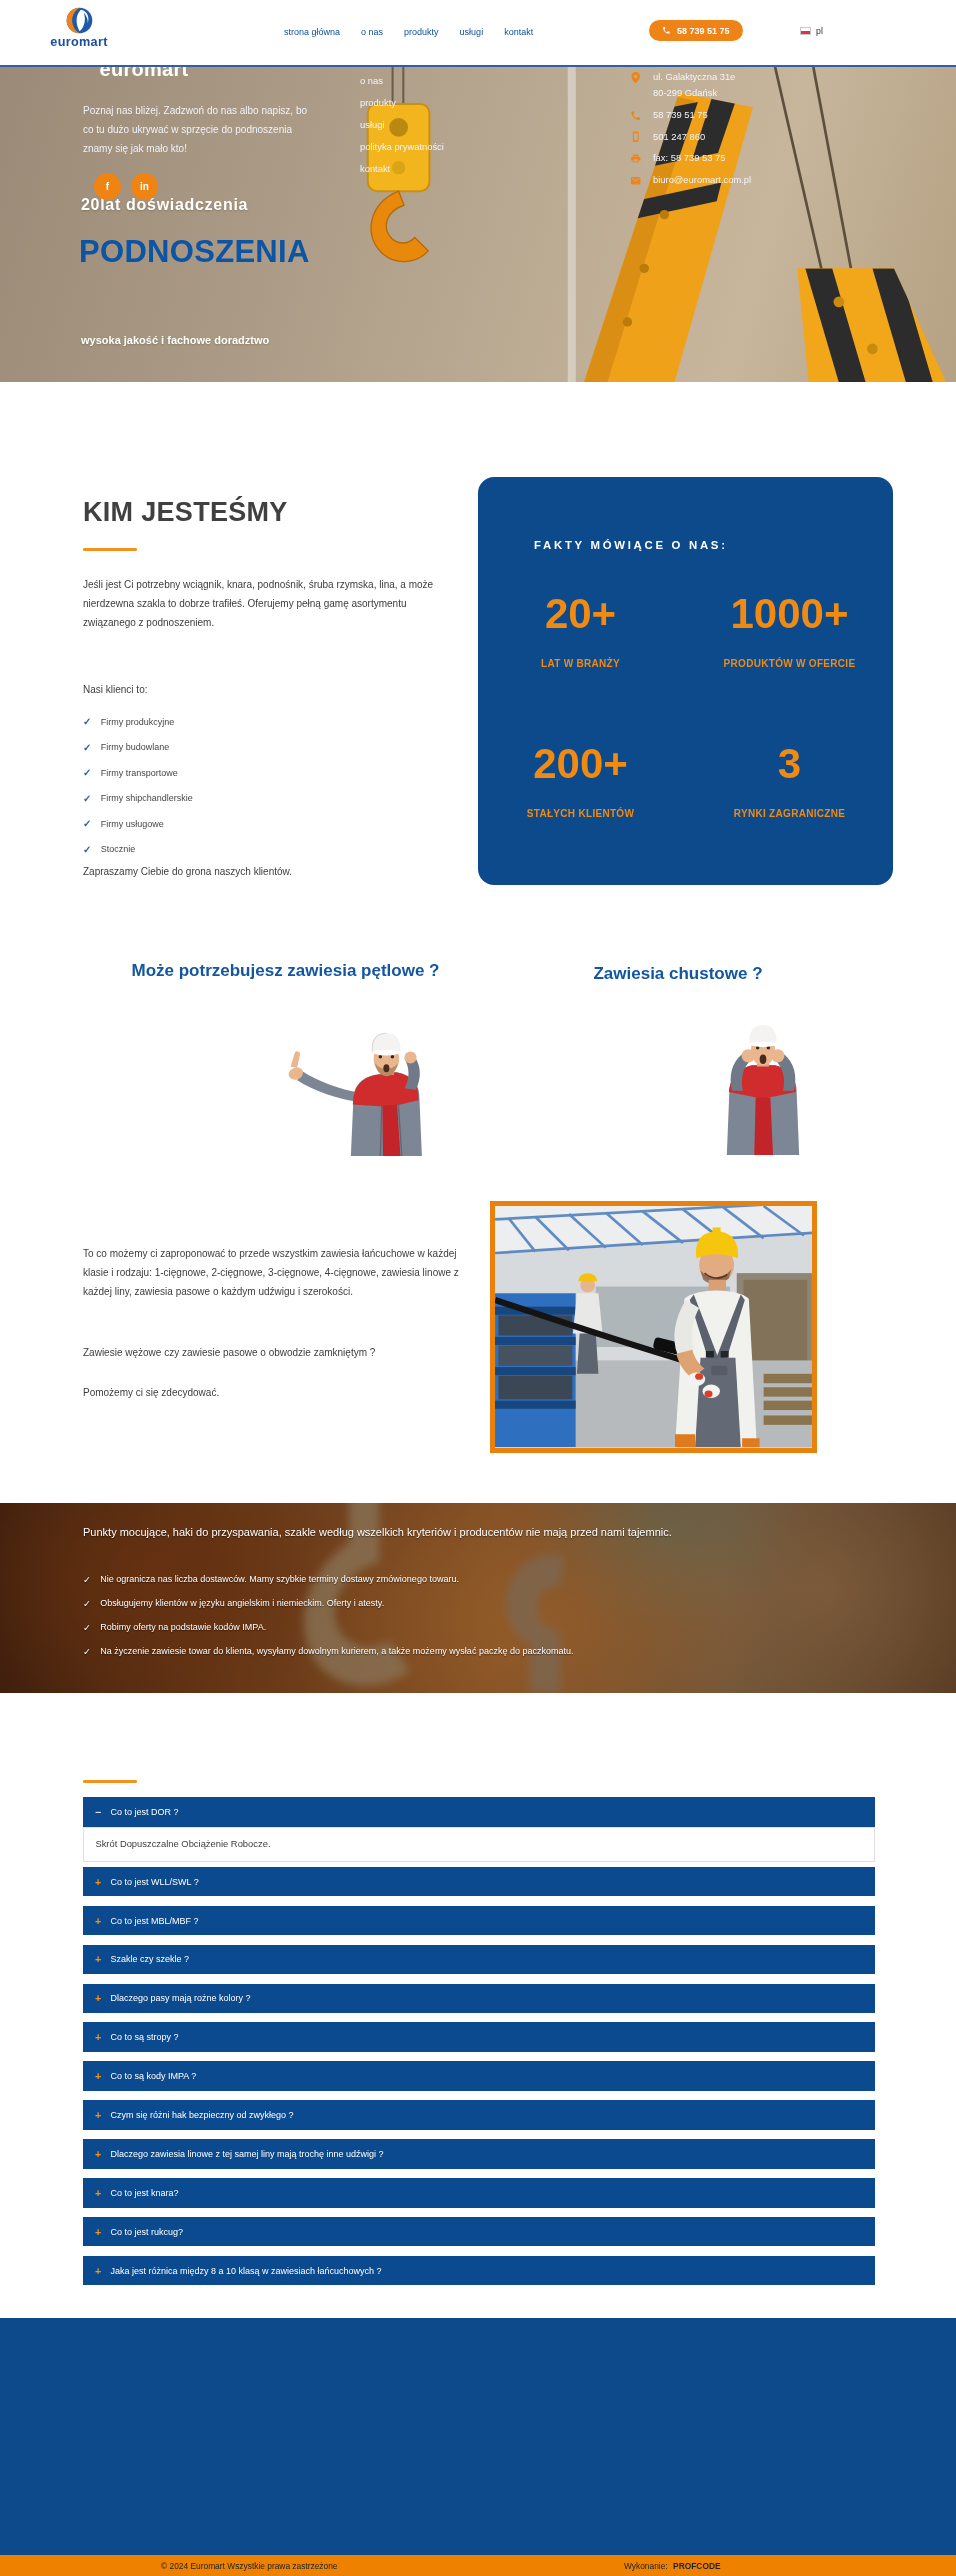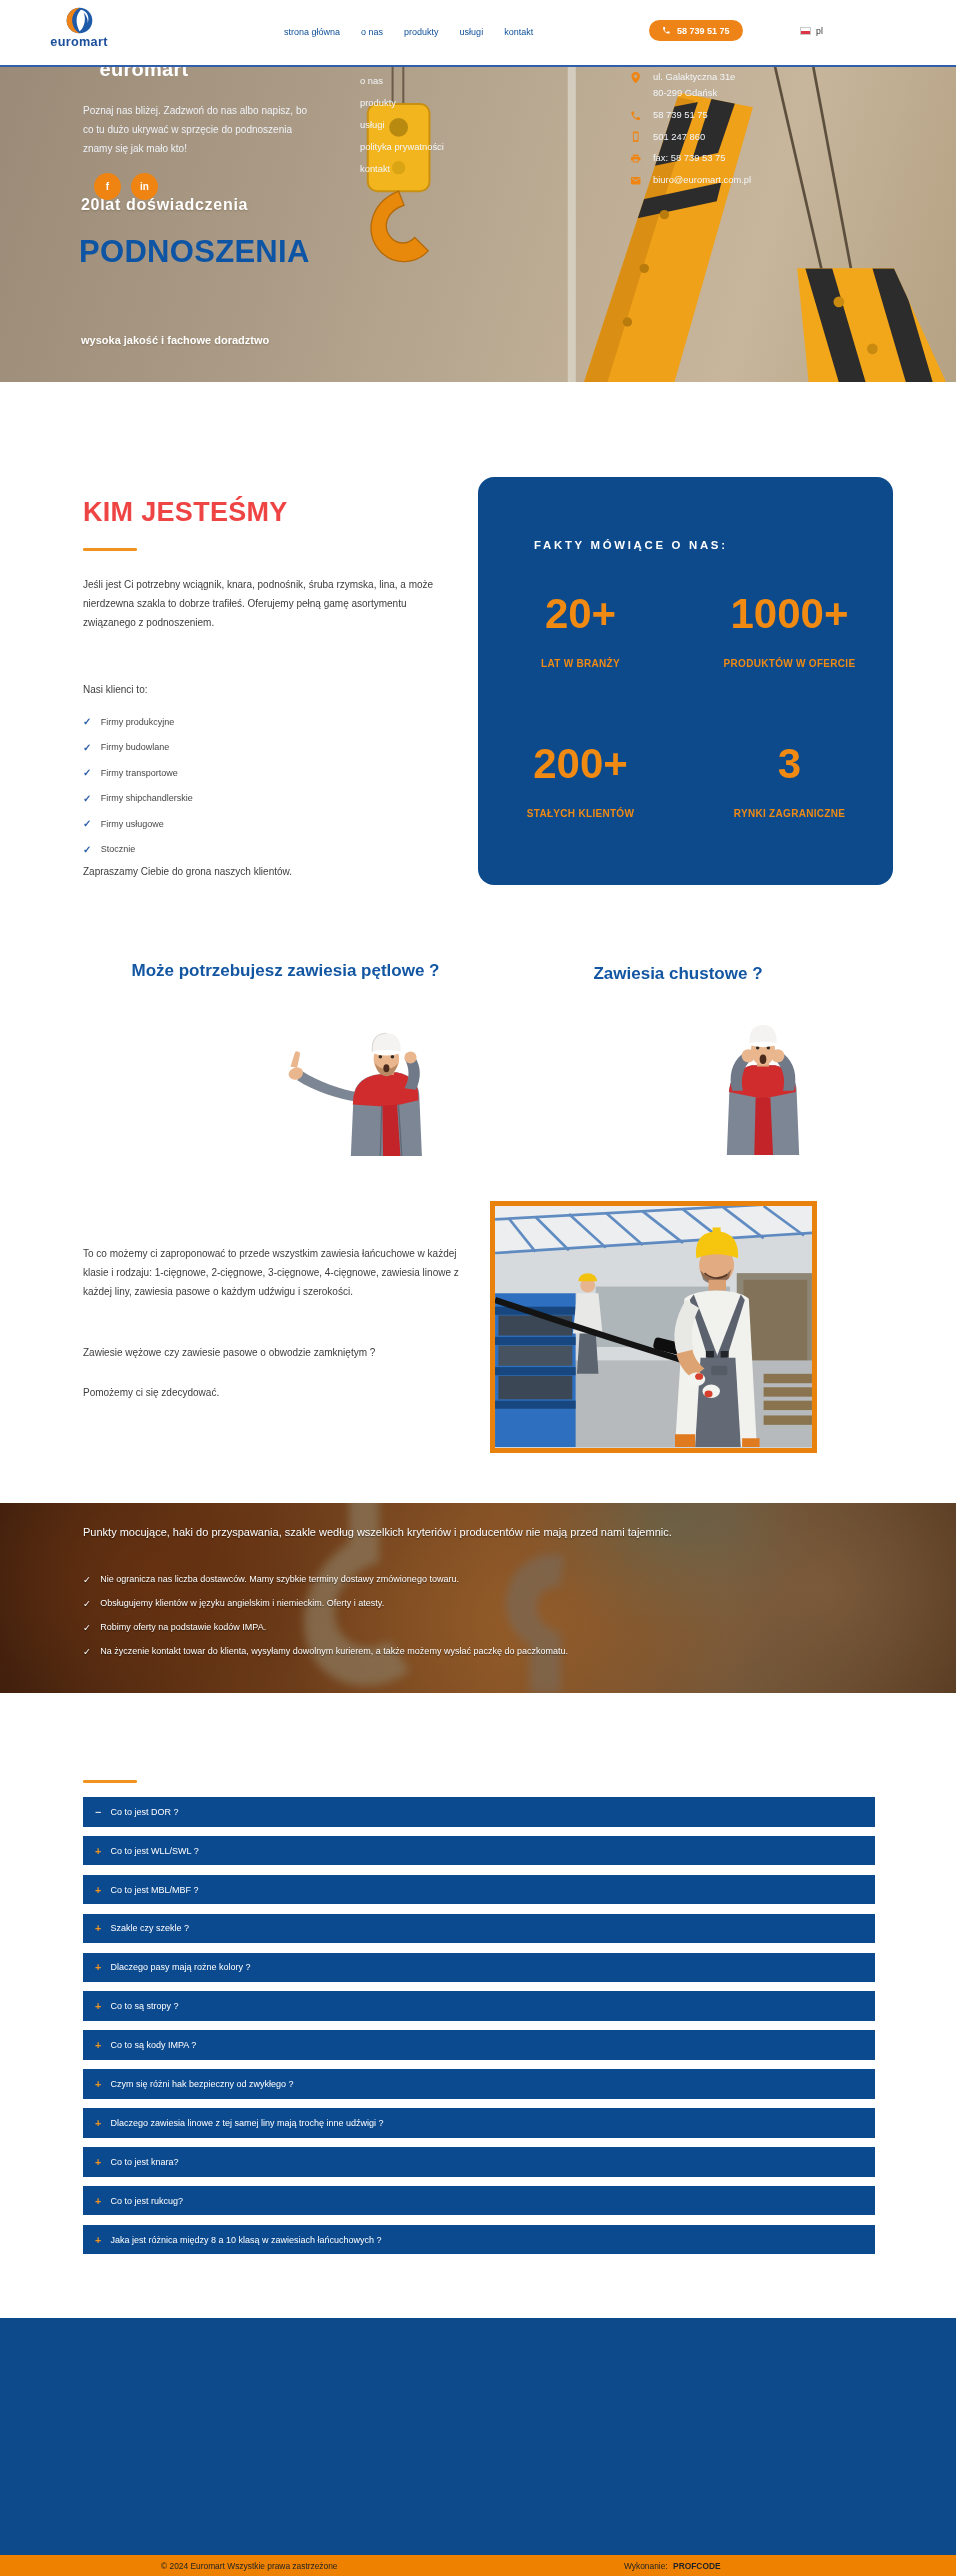--- a/index.html
+++ b/index.html
@@ -22,21 +22,21 @@
 
   
   .hero { height:315px; background:linear-gradient(105deg,#9a8a77 0%,#ab9b86 30%,#bdac94 58%,#c7b69c 78%,#b5a183 100%); }
   .hero svg.scene { position:absolute; inset:0; }
   .hero-badge { position:absolute; left:81px; top:129px; color:#fff; font-size:16px; font-weight:bold; letter-spacing:0.7px; text-shadow:0 0.7px 2px rgba(90,70,40,.35); }
   .hero-title { position:absolute; left:79px; top:163px; color:#0d55a4; font-size:31px; font-weight:bold; line-height:43px; letter-spacing:0.3px; }
   .hero-sub { position:absolute; left:81px; top:267px; color:#fff; font-size:11px; font-weight:bold; text-shadow:0 0.7px 2px rgba(90,70,40,.35); }
 
   
   .about { height:510px; background:#fff; }
-  .h2 { color:#ef4444; font-weight:bold; }
+  .h2 { color:#404040; font-weight:bold; }
   .about-h2 { position:absolute; left:83px; top:115px; font-size:27px; letter-spacing:0.3px; }
   .accent-bar { position:absolute; width:54px; height:2.7px; background:#f0941f; border-radius:1.3px; }
   .about-bar { left:83px; top:166px; }
   .about-p { position:absolute; left:83px; top:193px; width:352px; font-size:10px; line-height:19px; color:#3d3d3d; }
   .about-label { position:absolute; left:83px; top:302px; font-size:10px; color:#3d3d3d; }
   .client-list { position:absolute; left:83px; top:327px; list-style:none; }
   .client-list li { display:flex; align-items:center; gap:9.4px; height:25.5px; font-size:9px; color:#474747; }
   .check-blue { color:#2a5ca8; font-size:10px; font-weight:bold; }
   .about-closing { position:absolute; left:83px; top:484px; font-size:10px; color:#3d3d3d; }
 
@@ -406,34 +406,35 @@
         <li>
         <span class="check-white">✓</span>
         <span>Obsługujemy klientów w języku angielskim i niemieckim. Oferty i atesty.</span>
       </li>
         <li>
         <span class="check-white">✓</span>
         <span>Robimy oferty na podstawie kodów IMPA.</span>
       </li>
         <li>
         <span class="check-white">✓</span>
-        <span>Na życzenie kontakt towar do klienta, wysyłamy dowolnym kurierem, a także możemy wysłać paczkę do paczkomatu.</span>
+        <span>Na życzenie zawiesie towar do klienta, wysyłamy dowolnym kurierem, a także możemy wysłać paczkę do paczkomatu.</span>
       </li>
       </ul>
   </div>
 </section>
 
 <section class="faq">
   <div class="accent-bar faq-bar-accent"></div>
 
   <div class="faq-wrap">
     <div class="faq-bar expanded">
       <span class="faq-minus">−</span>
       <span class="faq-q">Co to jest DOR ?</span>
     </div>
+    <div class="faq-answer">Skrót Dopuszczalne Obciążenie Robocze.</div>
 
     <div>
 
     <div class="faq-bar">
         <span class="faq-plus">+</span>
         <span class="faq-q">Co to jest WLL/SWL ?</span>
       </div>
         <div class="faq-bar">
         <span class="faq-plus">+</span>
         <span class="faq-q">Co to jest MBL/MBF ?</span>

